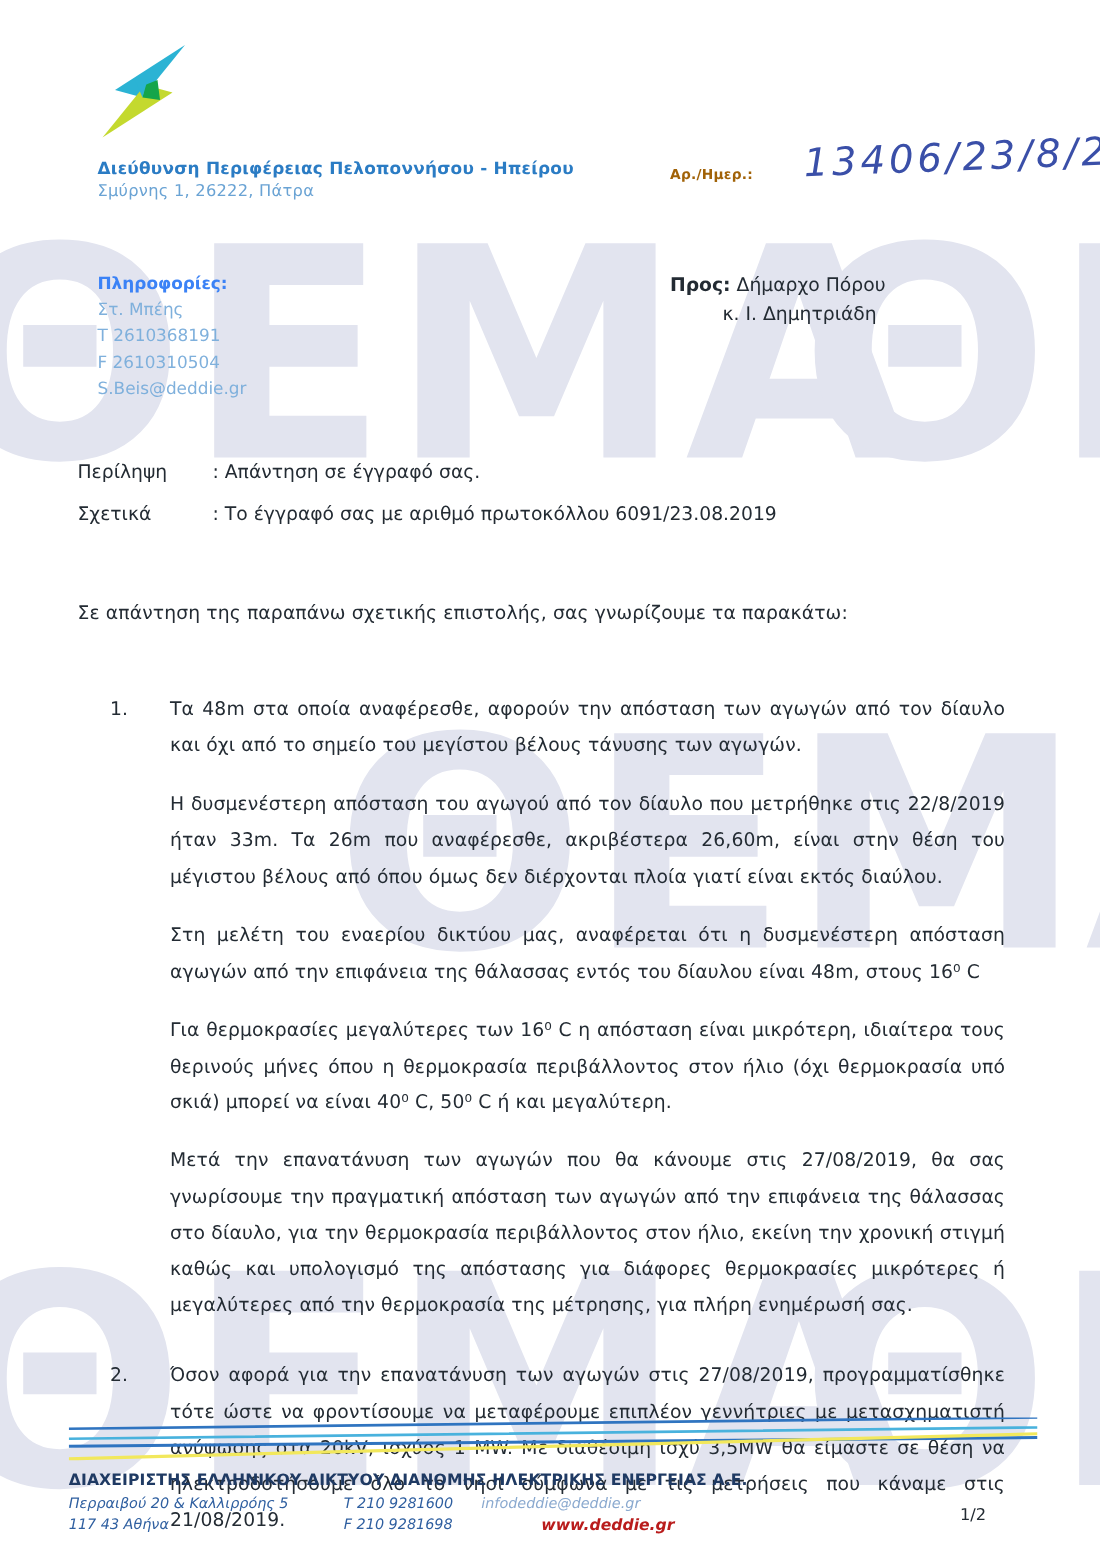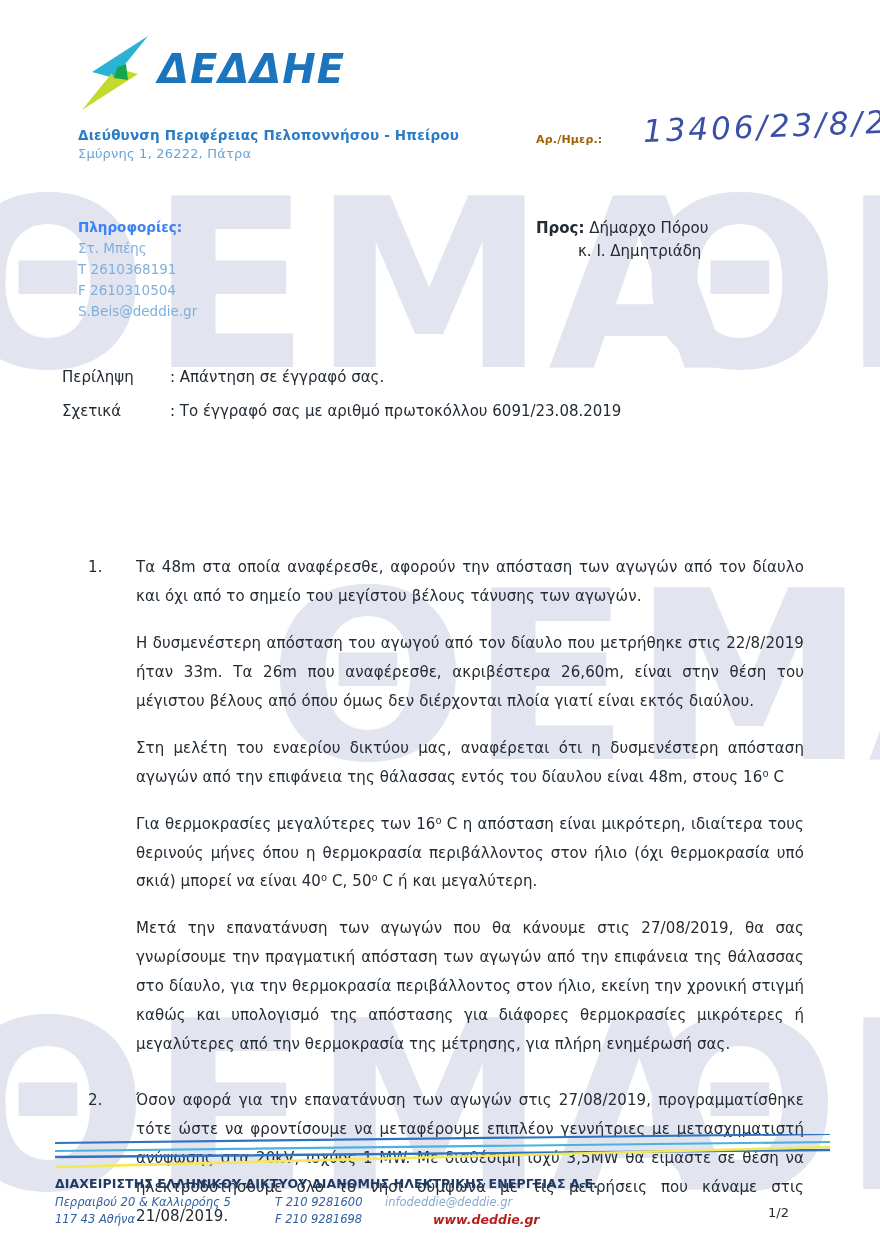--- a/index.html
+++ b/index.html
@@ -250,21 +250,20 @@
 
   <div class="content">
 
     <div class="logo-block">
       <svg class="logo-mark" viewBox="0 0 74 78">
         <polygon points="14,38 70,2 36,44" fill="#2bb3d4"></polygon>
         <polygon points="60,40 4,76 38,34" fill="#c4d92e"></polygon>
         <polygon points="36,44 38,34 48,30 50,46" fill="#15a54a"></polygon>
         <polygon points="30,30 40,30 36,44" fill="#2bb3d4"></polygon>
       </svg>
-      <div class="logo-word">ΔΕΔΔΗΕ</div>
     </div>
 
     <div class="dept">Διεύθυνση Περιφέρειας Πελοποννήσου - Ηπείρου</div>
     <div class="dept-addr">Σμύρνης 1, 26222, Πάτρα</div>
 
     <div class="arithmos-label">Αρ./Ημερ.:</div>
     <div class="arithmos-hand">13406/23/8/2019</div>
 
     <div class="info-block">
       <div class="info-title">Πληροφορίες:</div>
@@ -282,20 +281,21 @@
       <div class="pros-line2">κ. Ι. Δημητριάδη</div>
     </div>
 
     <div class="subject row-perilipsi">
       <span class="lbl">Περίληψη</span><span>: Απάντηση σε έγγραφό σας.</span>
     </div>
     <div class="subject row-schetika">
       <span class="lbl">Σχετικά</span><span>: Το έγγραφό σας με αριθμό πρωτοκόλλου 6091/23.08.2019</span>
     </div>
 
+    <div class="intro">Σε απάντηση της παραπάνω σχετικής επιστολής, σας γνωρίζουμε τα παρακάτω:</div>
 
     <ul class="list">
       <li class="li">
         <span class="num">1.</span>
         <p>Τα 48m στα οποία αναφέρεσθε, αφορούν την απόσταση των αγωγών από τον δίαυλο και όχι από το σημείο του μεγίστου βέλους τάνυσης των αγωγών.</p>
         <p>Η δυσμενέστερη απόσταση του αγωγού από τον δίαυλο που μετρήθηκε στις 22/8/2019 ήταν 33m. Τα 26m που αναφέρεσθε, ακριβέστερα 26,60m, είναι στην θέση του μέγιστου βέλους από όπου όμως δεν διέρχονται πλοία γιατί είναι εκτός διαύλου.</p>
         <p>Στη μελέτη του εναερίου δικτύου μας, αναφέρεται ότι η δυσμενέστερη απόσταση αγωγών από την επιφάνεια της θάλασσας εντός του δίαυλου είναι 48m,  στους 16⁰ C</p>
         <p>Για θερμοκρασίες μεγαλύτερες των 16⁰ C η απόσταση είναι μικρότερη, ιδιαίτερα τους θερινούς μήνες όπου η θερμοκρασία περιβάλλοντος στον ήλιο (όχι θερμοκρασία υπό σκιά) μπορεί να είναι 40⁰ C, 50⁰ C ή και μεγαλύτερη.</p>
         <p>Μετά την επανατάνυση των αγωγών που θα κάνουμε στις 27/08/2019, θα σας γνωρίσουμε την πραγματική απόσταση των αγωγών από την επιφάνεια της θάλασσας στο δίαυλο, για την θερμοκρασία περιβάλλοντος στον ήλιο, εκείνη την χρονική στιγμή καθώς και υπολογισμό της απόστασης για διάφορες θερμοκρασίες μικρότερες ή μεγαλύτερες από την θερμοκρασία της μέτρησης, για πλήρη ενημέρωσή σας.</p>
       </li>

